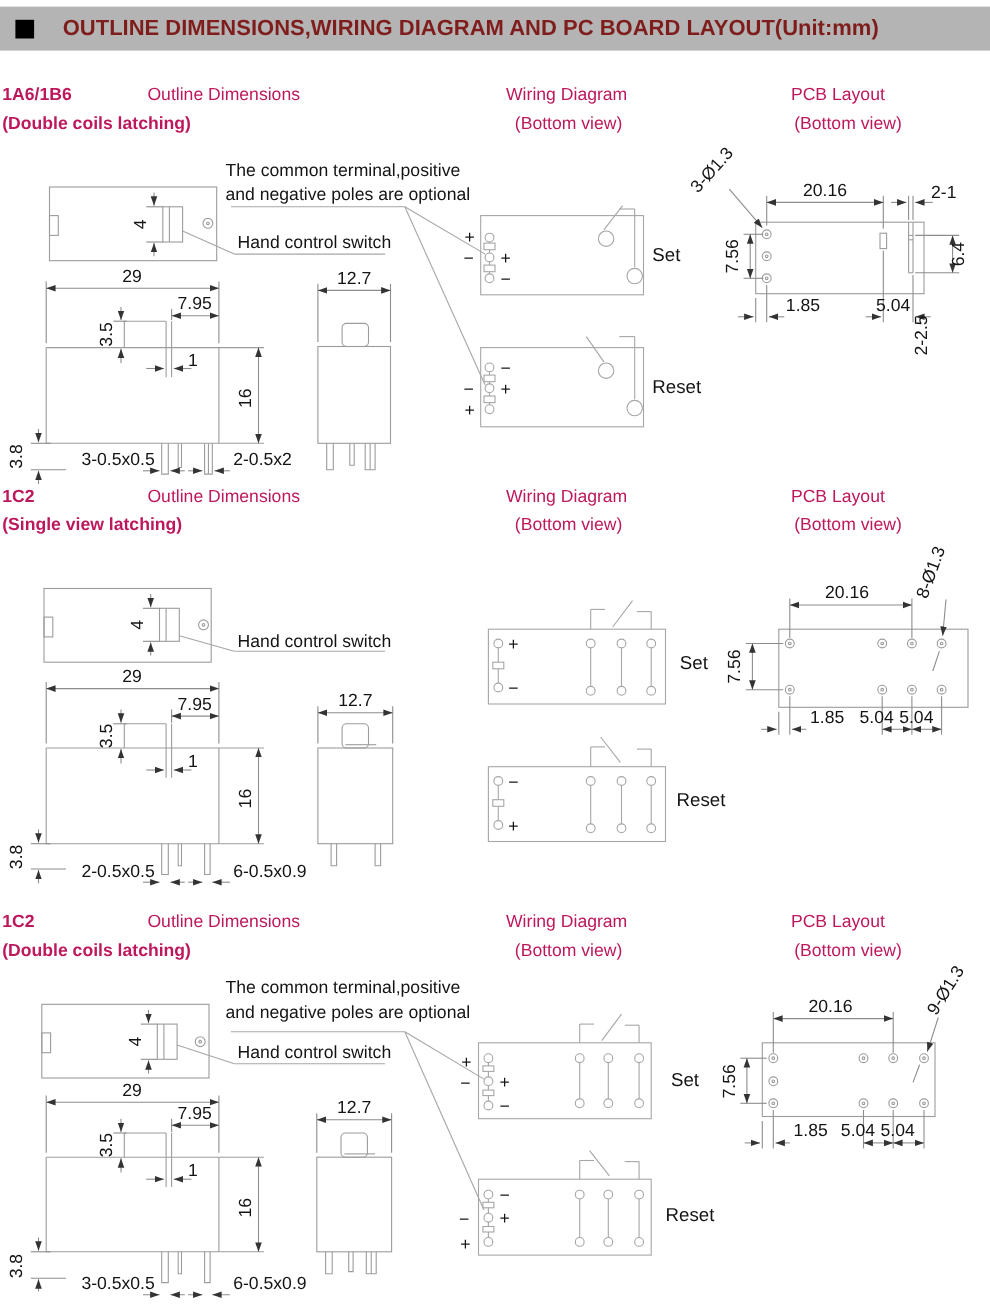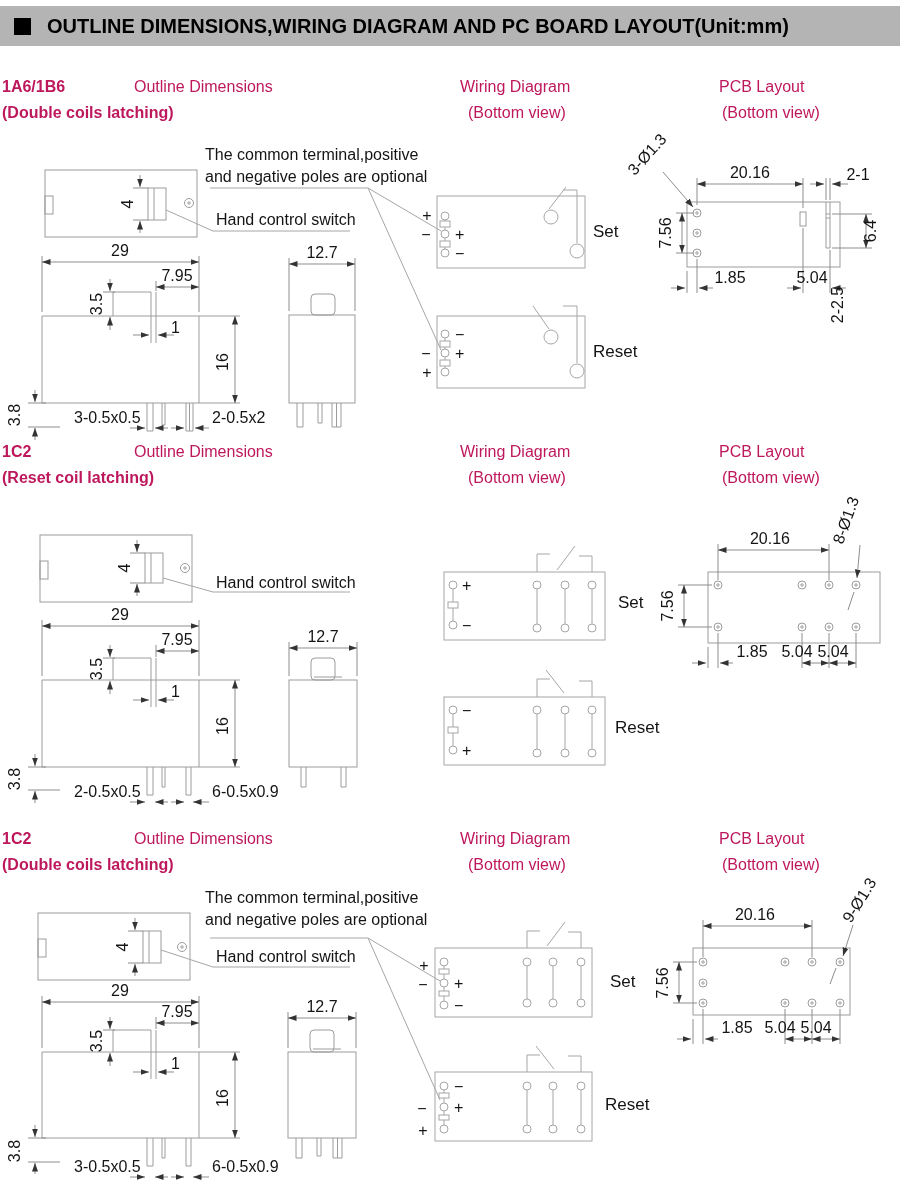--- a/index.html
+++ b/index.html
@@ -1,19 +1,19 @@
 <!DOCTYPE html>
 <html><head>
 <meta charset="utf-8">
 <style>
   html,body{margin:0;padding:0}
   body{width:900px;height:1186px;background:#fff;font-family:"Liberation Sans",sans-serif;position:relative;overflow:hidden}
   .bar{position:absolute;left:0;top:6px;width:900px;height:40px;background:#b4b4b4;display:flex;align-items:center}
   .sq{width:17px;height:17px;background:#000;margin-left:14px;flex:0 0 auto}
-  .bar-title{font-size:20px;font-weight:bold;color:#000000;margin-left:16px;white-space:nowrap}
+  .bar-title{font-size:20px;font-weight:bold;color:#7f1d1d;margin-left:26px;white-space:nowrap}
   .t{position:absolute;font-size:16px;color:#be185d;white-space:nowrap}
   .b{font-weight:bold}
   svg{position:absolute;left:0;top:0}
   svg text{font-family:"Liberation Sans",sans-serif}
   .dt{font-size:16px;fill:#141414}
   .wt{font-size:17px;fill:#141414}
   .nt{font-size:16px;fill:#141414}
   .ln{stroke:#9c9c9c;fill:none;stroke-width:1}
   .dm{stroke:#8d8d8d;fill:none;stroke-width:1}
   .wl{stroke:#a6a6a6;fill:none;stroke-width:1}
@@ -30,21 +30,21 @@
 
 <div class="t b" style="left:2px;top:78px">1A6/1B6</div>
 <div class="t b" style="left:2px;top:104px">(Double coils latching)</div>
 <div class="t" style="left:134px;top:78px">Outline Dimensions</div>
 <div class="t" style="left:460px;top:78px">Wiring Diagram</div>
 <div class="t" style="left:468px;top:104px">(Bottom view)</div>
 <div class="t" style="left:719px;top:78px">PCB Layout</div>
 <div class="t" style="left:722px;top:104px">(Bottom view)</div>
 
 <div class="t b" style="left:2px;top:443px">1C2</div>
-<div class="t b" style="left:2px;top:469px">(Reset coil latching)</div>
+<div class="t b" style="left:2px;top:469px">(Single view latching)</div>
 <div class="t" style="left:134px;top:443px">Outline Dimensions</div>
 <div class="t" style="left:460px;top:443px">Wiring Diagram</div>
 <div class="t" style="left:468px;top:469px">(Bottom view)</div>
 <div class="t" style="left:719px;top:443px">PCB Layout</div>
 <div class="t" style="left:722px;top:469px">(Bottom view)</div>
 
 <div class="t b" style="left:2px;top:830px">1C2</div>
 <div class="t b" style="left:2px;top:856px">(Double coils latching)</div>
 <div class="t" style="left:134px;top:830px">Outline Dimensions</div>
 <div class="t" style="left:460px;top:830px">Wiring Diagram</div>

